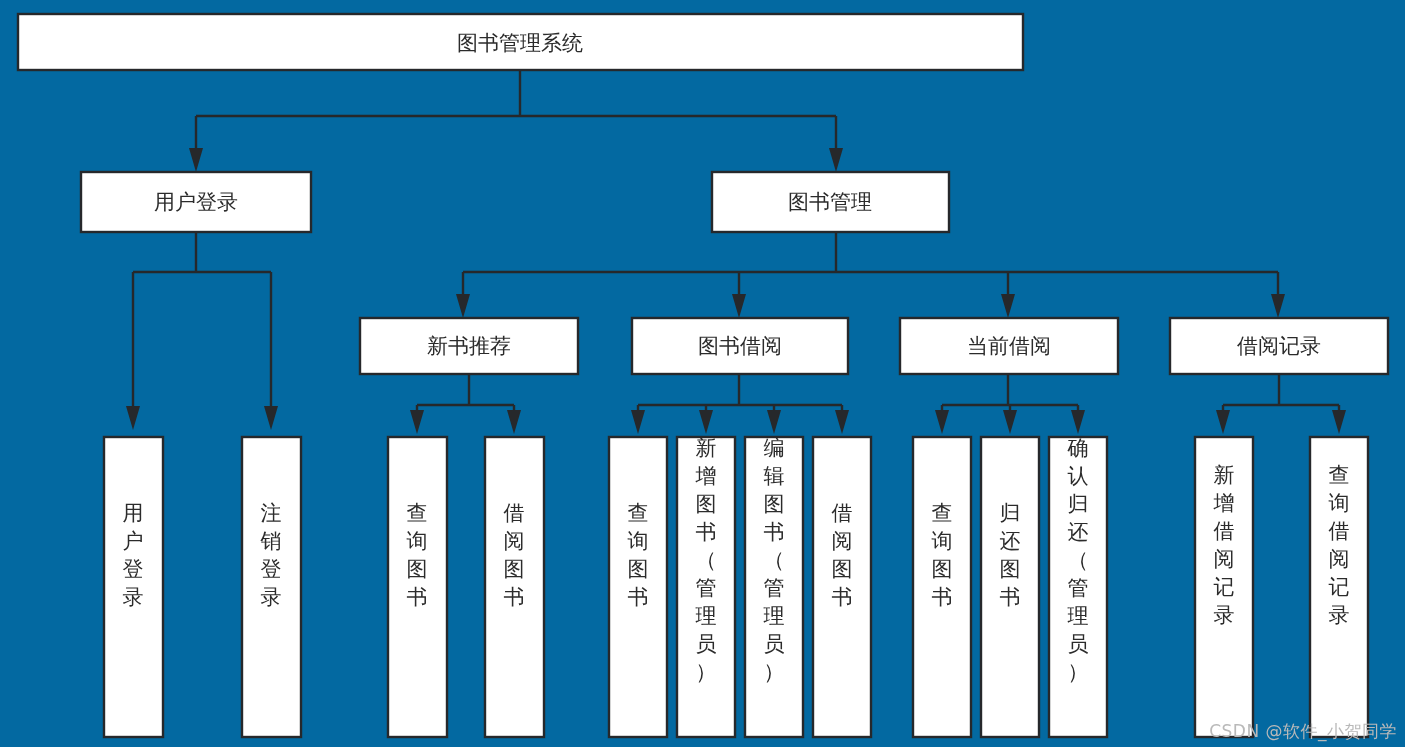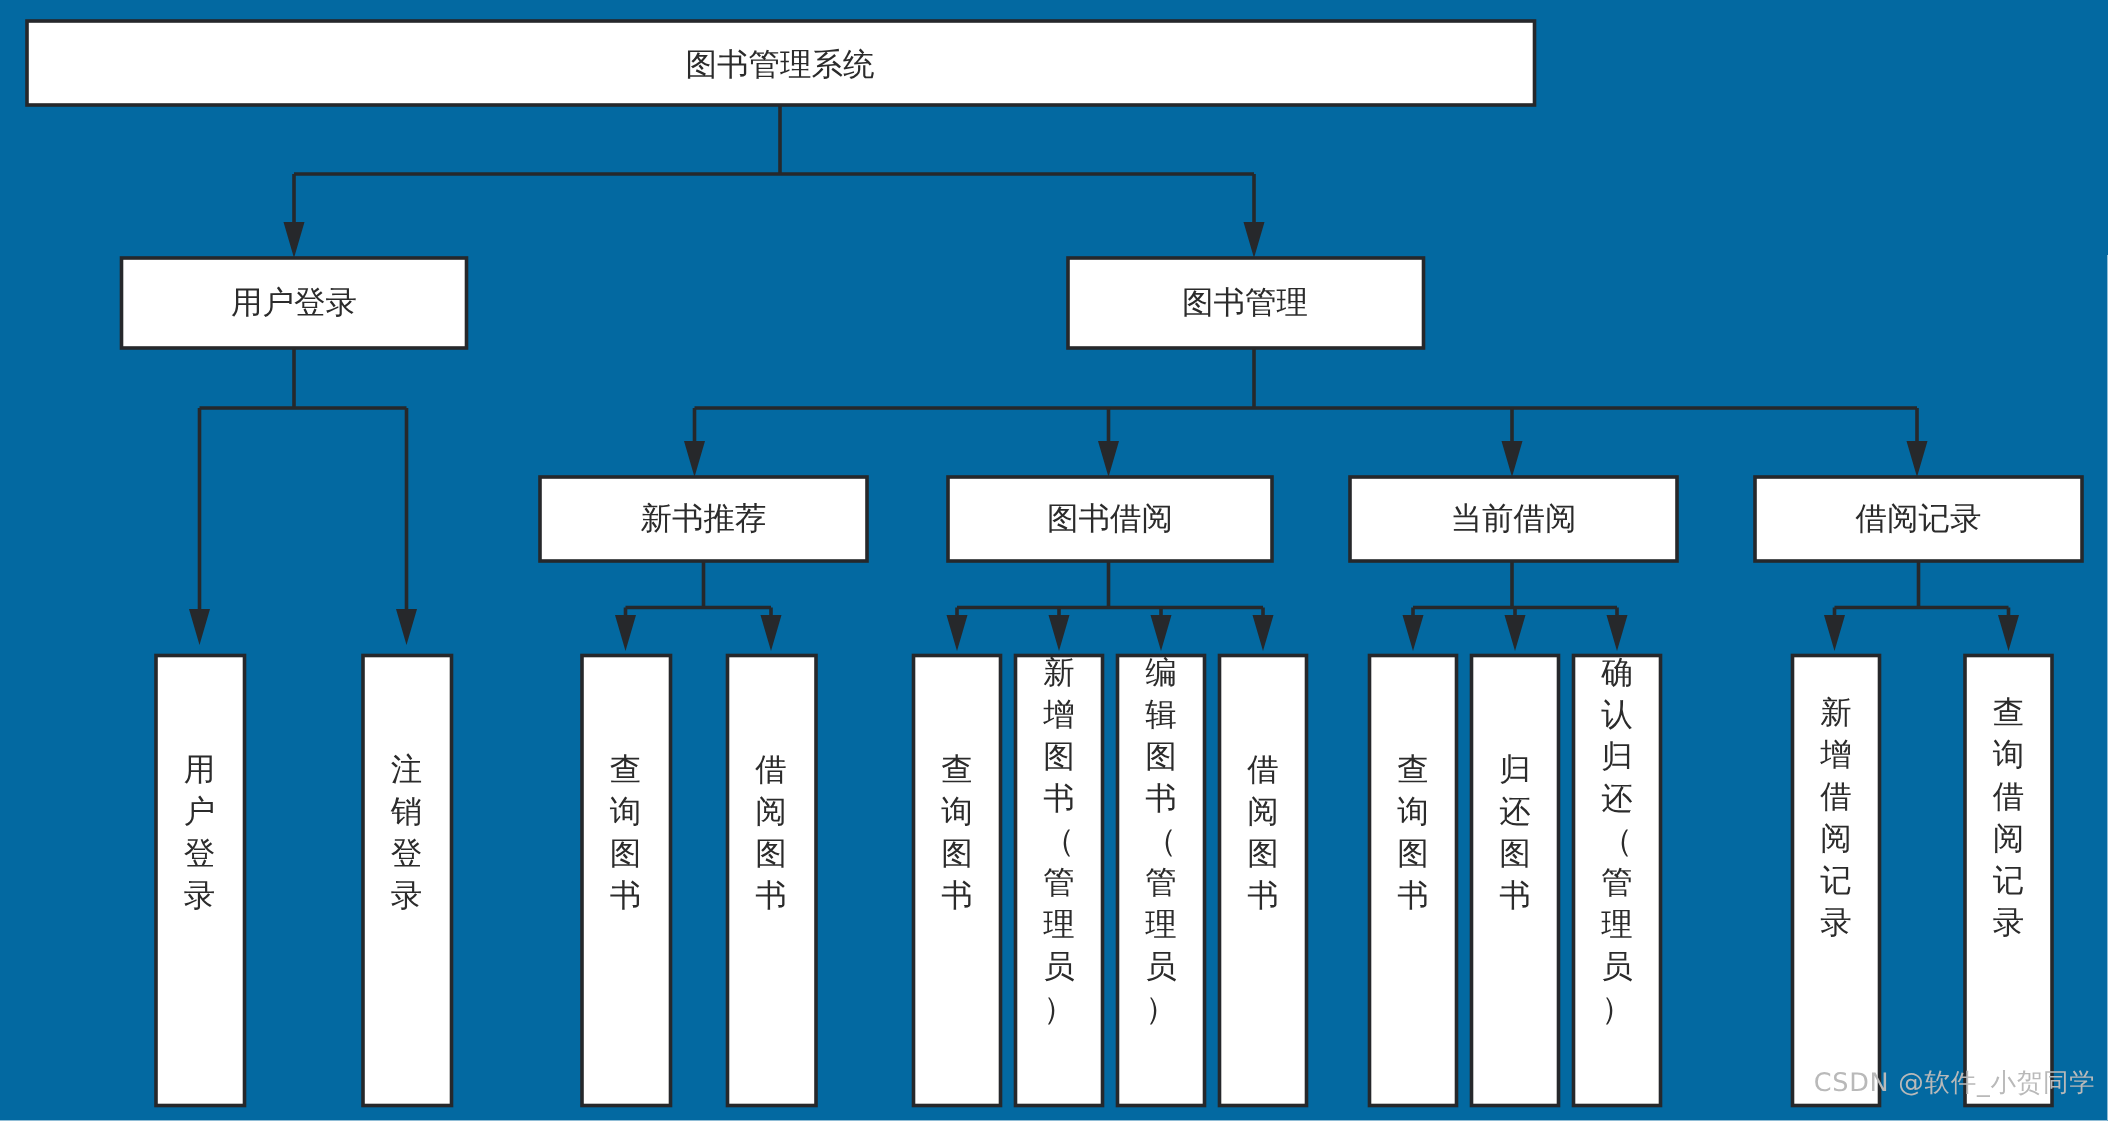--- a/index.html
+++ b/index.html
@@ -46,21 +46,21 @@
     stroke: #26282b;
     stroke-width: 2.4;
     fill: none;
   }
   .arrow-head {
     fill: #26282b;
   }
   .watermark {
     position: absolute;
     right: 8px;
-    bottom: 14px;
+    bottom: 4px;
     color: #b9b9b9;
     font-size: 17px;
     letter-spacing: 0.5px;
     font-family: "DejaVu Sans", "Liberation Sans", sans-serif;
     white-space: nowrap;
     pointer-events: none;
   }
 </style>
 </head>
 <body>

